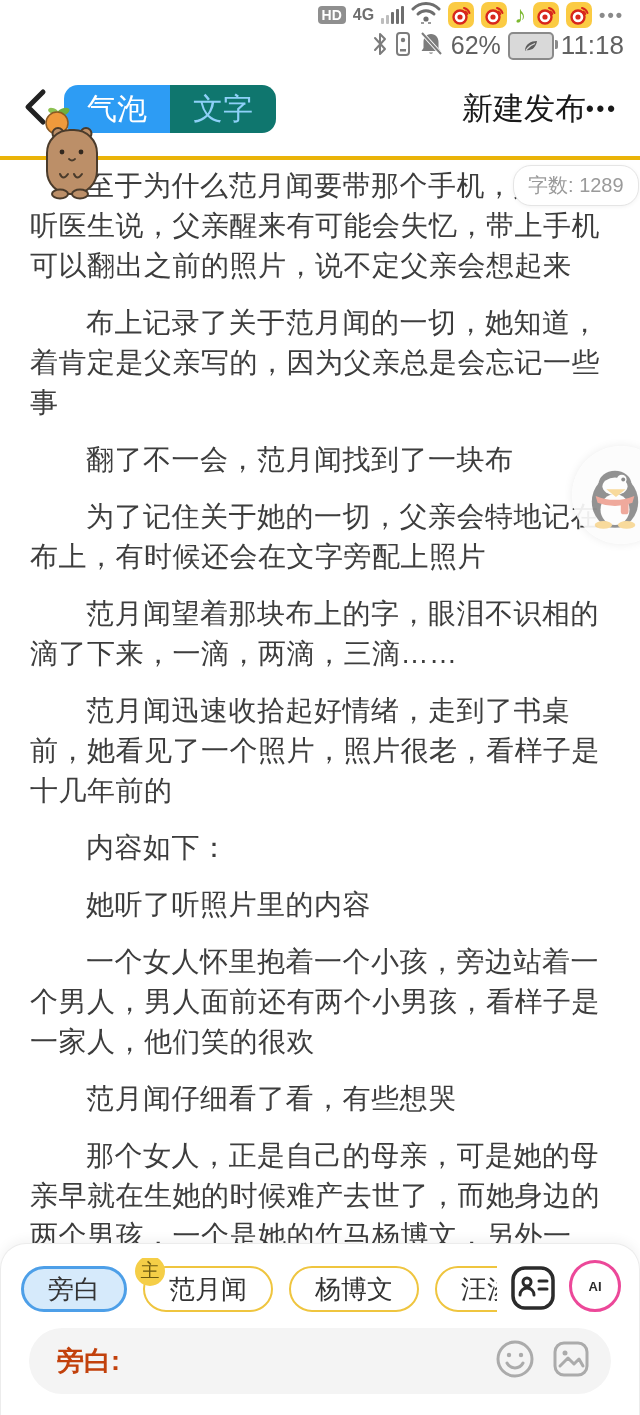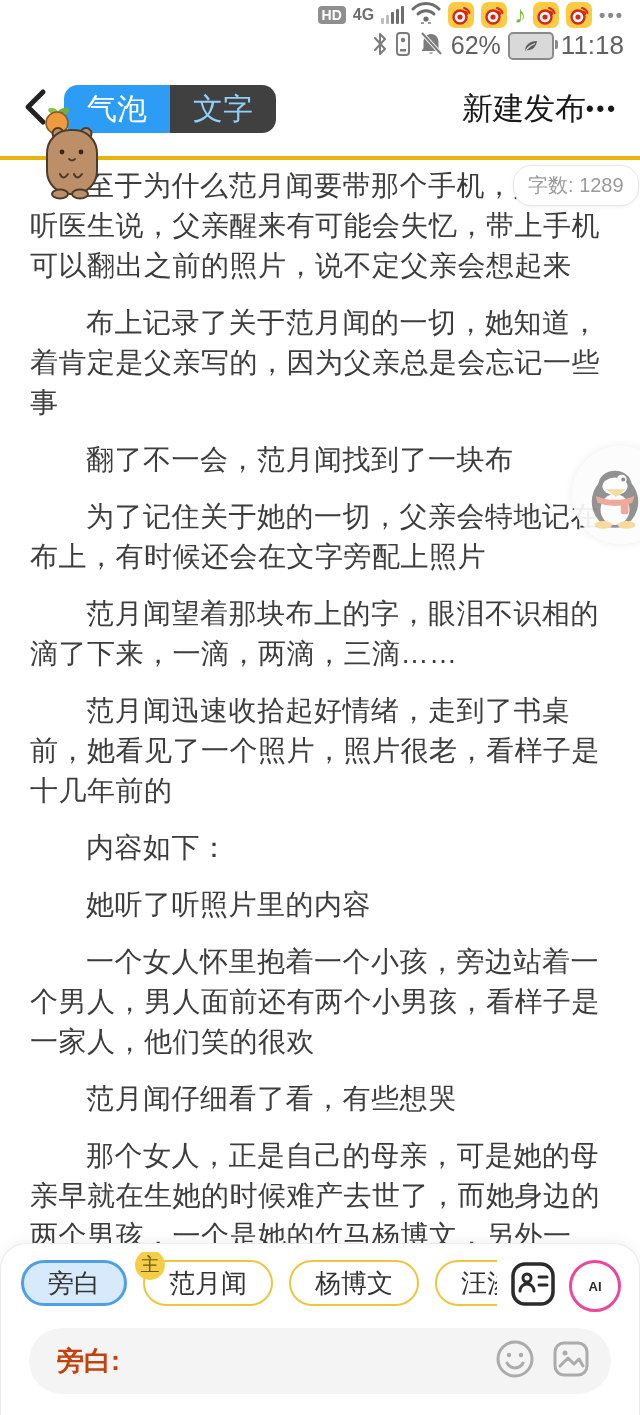--- a/index.html
+++ b/index.html
@@ -26,42 +26,42 @@
   .battery{position:relative;width:42px;height:24px;border:2px solid #8a8a8a;border-radius:5px;
     background:#d9d9d9;display:flex;align-items:center;justify-content:center;}
   .battery:after{content:"";position:absolute;right:-6px;top:6px;width:3px;height:9px;
     background:#8a8a8a;border-radius:0 2px 2px 0;}
   
   .nav-bar{height:98px;display:flex;align-items:center;padding:0 22px;box-sizing:border-box;
     border-bottom:4px solid #eab308;}
   .tab-pill{display:flex;margin-left:16px;border-radius:14px;overflow:hidden;}
   .tab{font-size:30px;padding:9px 23px;line-height:1;}
   .tab.sel{background:#2D9CF4;color:#fff;}
-  .tab.unsel{background:#404040;color:#8ED0F8;}
+  .tab.unsel{background:#0f766e;color:#8ED0F8;}
   .nav-actions{margin-left:auto;display:flex;align-items:center;}
   .nav-act{font-size:31px;color:#1a1a1a;}
   .nav-more{font-size:22px;color:#1a1a1a;font-weight:bold;letter-spacing:3px;}
   
   .wordcount{position:absolute;left:513px;top:165px;background:#fff;border:1px solid #e5e5e5;
     border-radius:18px;padding:6px 14px;font-size:20px;color:#9a9a9a;white-space:nowrap;
     box-shadow:0 1px 4px rgba(0,0,0,.05);z-index:5;}
   .sticker{position:absolute;left:36px;top:104px;width:74px;height:102px;z-index:6;}
   .qq-float{position:absolute;top:446px;right:-30px;width:98px;height:98px;border-radius:50%;
     background:rgba(252,252,252,.92);box-shadow:0 0 10px rgba(0,0,0,.08);z-index:5;
     display:flex;align-items:center;justify-content:flex-start;padding-left:14px;box-sizing:border-box;}
   .qq-float svg{opacity:.5;}
   
   .content{padding:6px 30px 0 30px;}
   .content p{margin:0 0 17px 0;font-size:28px;line-height:40px;color:#3d3d3d;
     text-indent:2em;letter-spacing:.5px;}
   
   .bottom-card{position:absolute;left:0;right:0;bottom:0;height:172px;background:#fff;
     border:1px solid #ececec;border-bottom:none;border-radius:26px 26px 0 0;
     box-shadow:0 -3px 12px rgba(0,0,0,.05);box-sizing:border-box;z-index:10;}
-  .chips-row{display:flex;align-items:flex-start;padding:16px 18px 0 20px;gap:12px;}
+  .chips-row{display:flex;align-items:flex-end;padding:16px 18px 0 20px;gap:12px;}
   .chips-scroll{display:flex;gap:16px;overflow:hidden;flex:1;padding-top:8px;margin-top:-8px;}
   .chip{flex-shrink:0;position:relative;height:46px;border-radius:23px;padding:0 24px;
     display:flex;align-items:center;font-size:26px;color:#333;background:#fff;
     border:2px solid #EFC53F;box-sizing:border-box;}
   .chip.selected{border:3px solid #4D9FE8;background:#D6EAFB;}
   .chip-badge{position:absolute;top:-12px;left:-10px;width:30px;height:30px;border-radius:50%;
     background:#F5CE47;color:#6d5a10;font-size:19px;display:flex;align-items:center;
     justify-content:center;}
   .round-ic{flex-shrink:0;width:48px;height:48px;display:flex;align-items:center;justify-content:center;}
   .ai-circle{flex-shrink:0;width:46px;height:46px;border:3px solid #ec4899;border-radius:50%;

